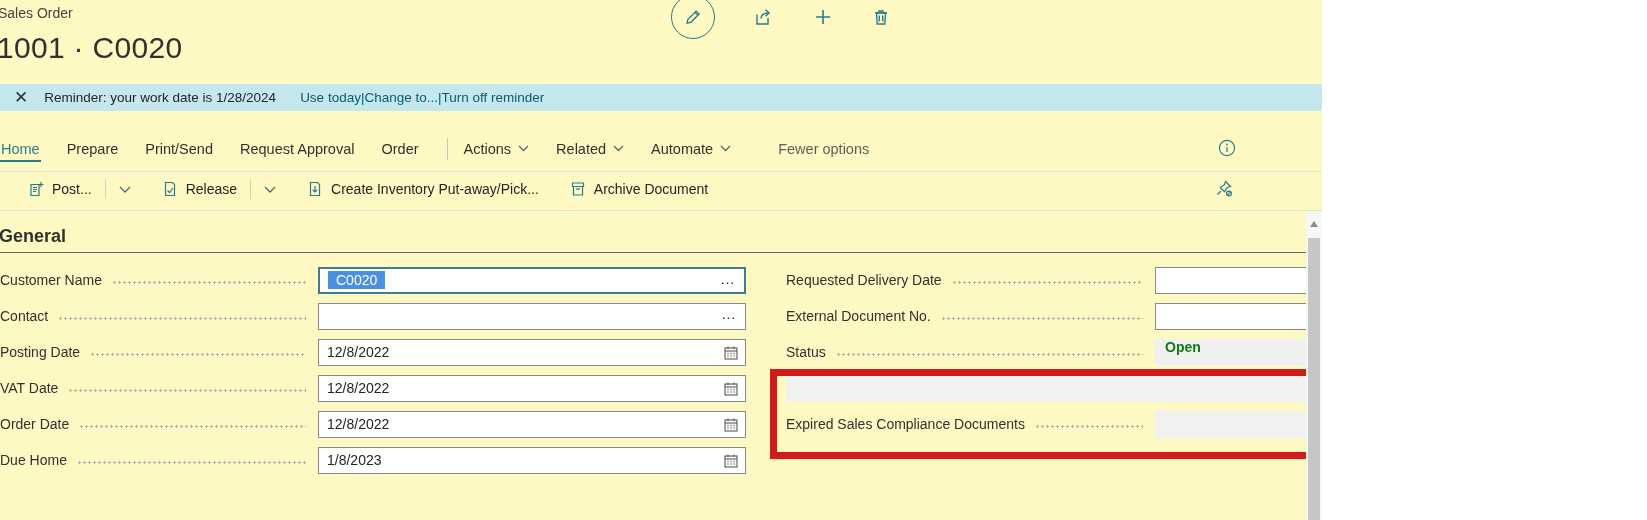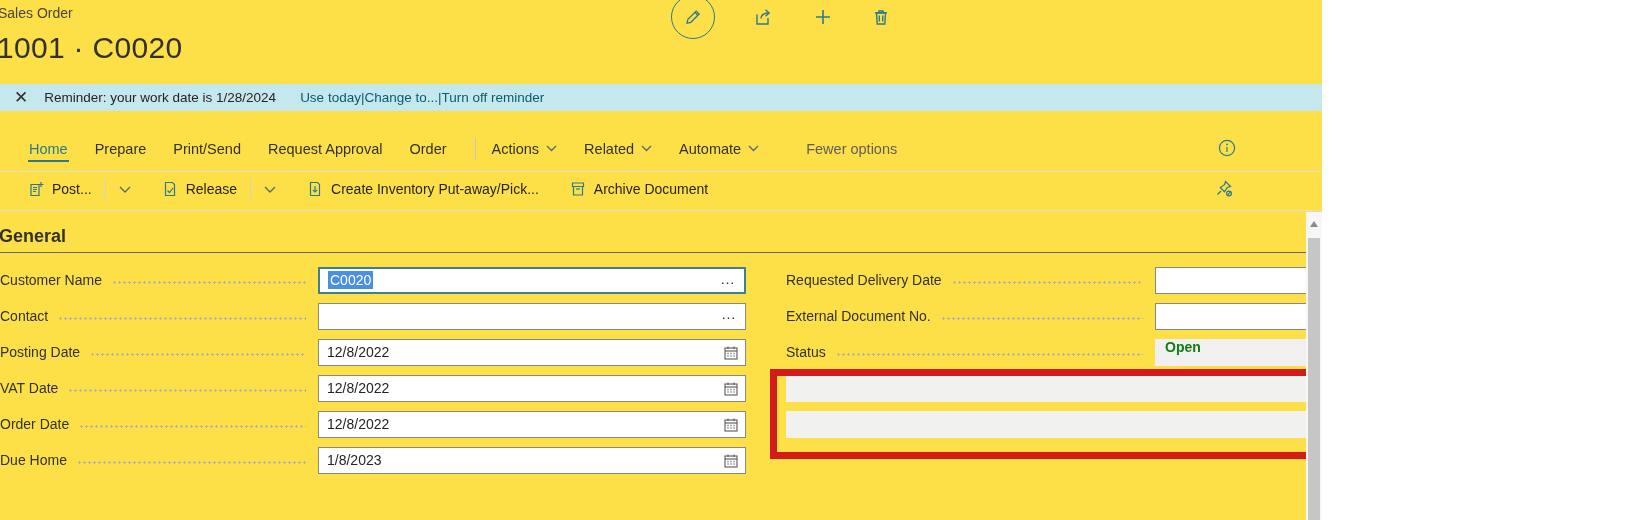--- a/index.html
+++ b/index.html
@@ -1,19 +1,19 @@
 <!DOCTYPE html>
 <html><head>
 <meta charset="utf-8">
 <style>
   * { margin:0; padding:0; box-sizing:border-box; }
   html,body { background:#fff; }
   #app {
     position:relative; width:1322px; height:520px; overflow:hidden;
-    font-family:"Liberation Sans", sans-serif; color:#323130; background:#fde047;
+    font-family:"Liberation Sans", sans-serif; color:#323130; background:#fef9c3;
   }
   svg { display:block; }
 
   
   .caption { position:absolute; left:-2px; top:5px; font-size:14px; color:#484644; }
   .page-title { position:absolute; left:-3px; top:31px; font-size:30px; font-weight:400; color:#323130; letter-spacing:.3px; }
   .top-icons { position:absolute; left:671px; top:-7px; height:48px; display:flex; align-items:center; }
   .circle-btn { width:44px; height:44px; border:1px solid #2b7a8e; border-radius:50%; display:flex; align-items:center; justify-content:center; color:#2b7a8e; cursor:pointer; }
   .flat-btn { margin-left:38px; color:#2b7a8e; cursor:pointer; }
   .saved { position:absolute; left:1424px; top:4px; font-size:14.5px; color:#5f5e5c; display:flex; gap:6px; align-items:center; }
@@ -22,21 +22,21 @@
   
   .banner { position:absolute; left:0; top:84px; width:1647px; height:27px; background:#c5e8ee; display:flex; align-items:center; font-size:13.5px; }
   .banner-close { margin-left:14px; font-size:17px; color:#323130; cursor:pointer; line-height:1; }
   .banner-msg { margin-left:16px; color:#252423; }
   .banner-links { margin-left:24px; color:#0b5a71; display:flex; align-items:center; }
   .banner-link { cursor:pointer; }
   .banner-sep { color:#0b5a71; }
   .banner-chevron { position:absolute; right:99px; top:7px; color:#27505e; cursor:pointer; }
 
   
-  .menubar { position:absolute; left:0; top:131px; width:1647px; height:35px; display:flex; align-items:center; font-size:14.5px;padding-left:28px; }
+  .menubar { position:absolute; left:0; top:131px; width:1647px; height:35px; display:flex; align-items:center; font-size:14.5px; }
   .menu-item { margin-right:25px; padding:6px 1px; cursor:pointer; color:#323130; white-space:nowrap; }
   .menu-item.active { color:#2b7a8e; border-bottom:2.5px solid #2b7a8e; padding-bottom:3.5px; }
   .menu-divider { width:1px; height:22px; background:#c8c6c4; margin:0 16px 0 2px; }
   .menu-drop { margin-right:27px; display:flex; align-items:center; gap:7px; cursor:pointer; white-space:nowrap; }
   .menu-muted { color:#605e5c; margin-left:20px; cursor:pointer; white-space:nowrap; }
   .info-btn { position:absolute; right:86px; top:139px; color:#2b7a8e; cursor:pointer; }
 
   
   .actionbar { position:absolute; left:0; top:171px; width:1647px; height:35px; border-top:1px solid #e1dfdd; display:flex; align-items:center; padding-left:27px; font-size:14px; }
   .ab-group { display:flex; align-items:center; margin-right:30px; cursor:pointer; }
@@ -59,21 +59,21 @@
   .frow { height:36px; display:flex; align-items:center; }
   .flabel { display:flex; align-items:center; overflow:hidden; font-size:14px; color:#323130; }
   .col-left .flabel { width:318px; }
   .col-right .flabel { width:369px; }
   .flabel .txt { white-space:nowrap; }
   .dots { flex:1; height:4px; margin:4px 12px 0 10px;
     background-image:radial-gradient(circle, #b5b2af 1.05px, transparent 1.3px);
     background-size:5px 3px; background-repeat:repeat-x; background-position:0 center; }
   .fbox { position:relative; flex:1; height:27px; border:1px solid #8a8886; background:#fff; display:flex; align-items:center; padding:0 8px; font-size:14px; color:#252423; }
   .fbox.focused { border:2px solid #3d7f92; }
-  .sel { background:#4a90e2; color:#fff; padding:1px 2px; font-size:14px; }
+  .sel { background:#4a90e2; color:#fff; padding:1px 8px; font-size:14px; }
   .lookup { position:absolute; right:8px; top:1px; color:#323130; font-size:15px; letter-spacing:1px; cursor:pointer; }
   .cal { position:absolute; right:6px; top:5px; cursor:pointer; color:#5a5856; }
   .fstatus { flex:1; height:27px; background:#eff0ef; display:flex; padding:0 10px; }
   .status-val { font-size:14px; font-weight:700; color:#107c10; }
   .fdisabled { flex:1; height:27px; background:#f1f1f0; display:flex; align-items:center; justify-content:flex-end; padding:0 10px; }
   .num-val { font-size:14.5px; color:#2d6e80; }
 
   .highlight-rect { position:absolute; left:770px; top:369px; width:853px; height:90px; border:7px solid #d21b1b; pointer-events:none; }
 
   
@@ -401,20 +401,24 @@
       <div class="fstatus">
         <span class="status-val">Open</span>
       </div>
     </div>
     <div class="frow">
       <div class="fdisabled">
         <span class="num-val">0</span>
       </div>
     </div>
     <div class="frow">
+      <div class="flabel">
+          <span class="txt">Expired Sales Compliance Documents</span>
+          <span class="dots"></span>
+        </div>
       <div class="fdisabled">
         <span class="num-val">0</span>
       </div>
     </div>
   </div>
 
   <div class="highlight-rect"></div>
 
   <div class="scrollbar">
     <div class="sb-arrow"></div>

